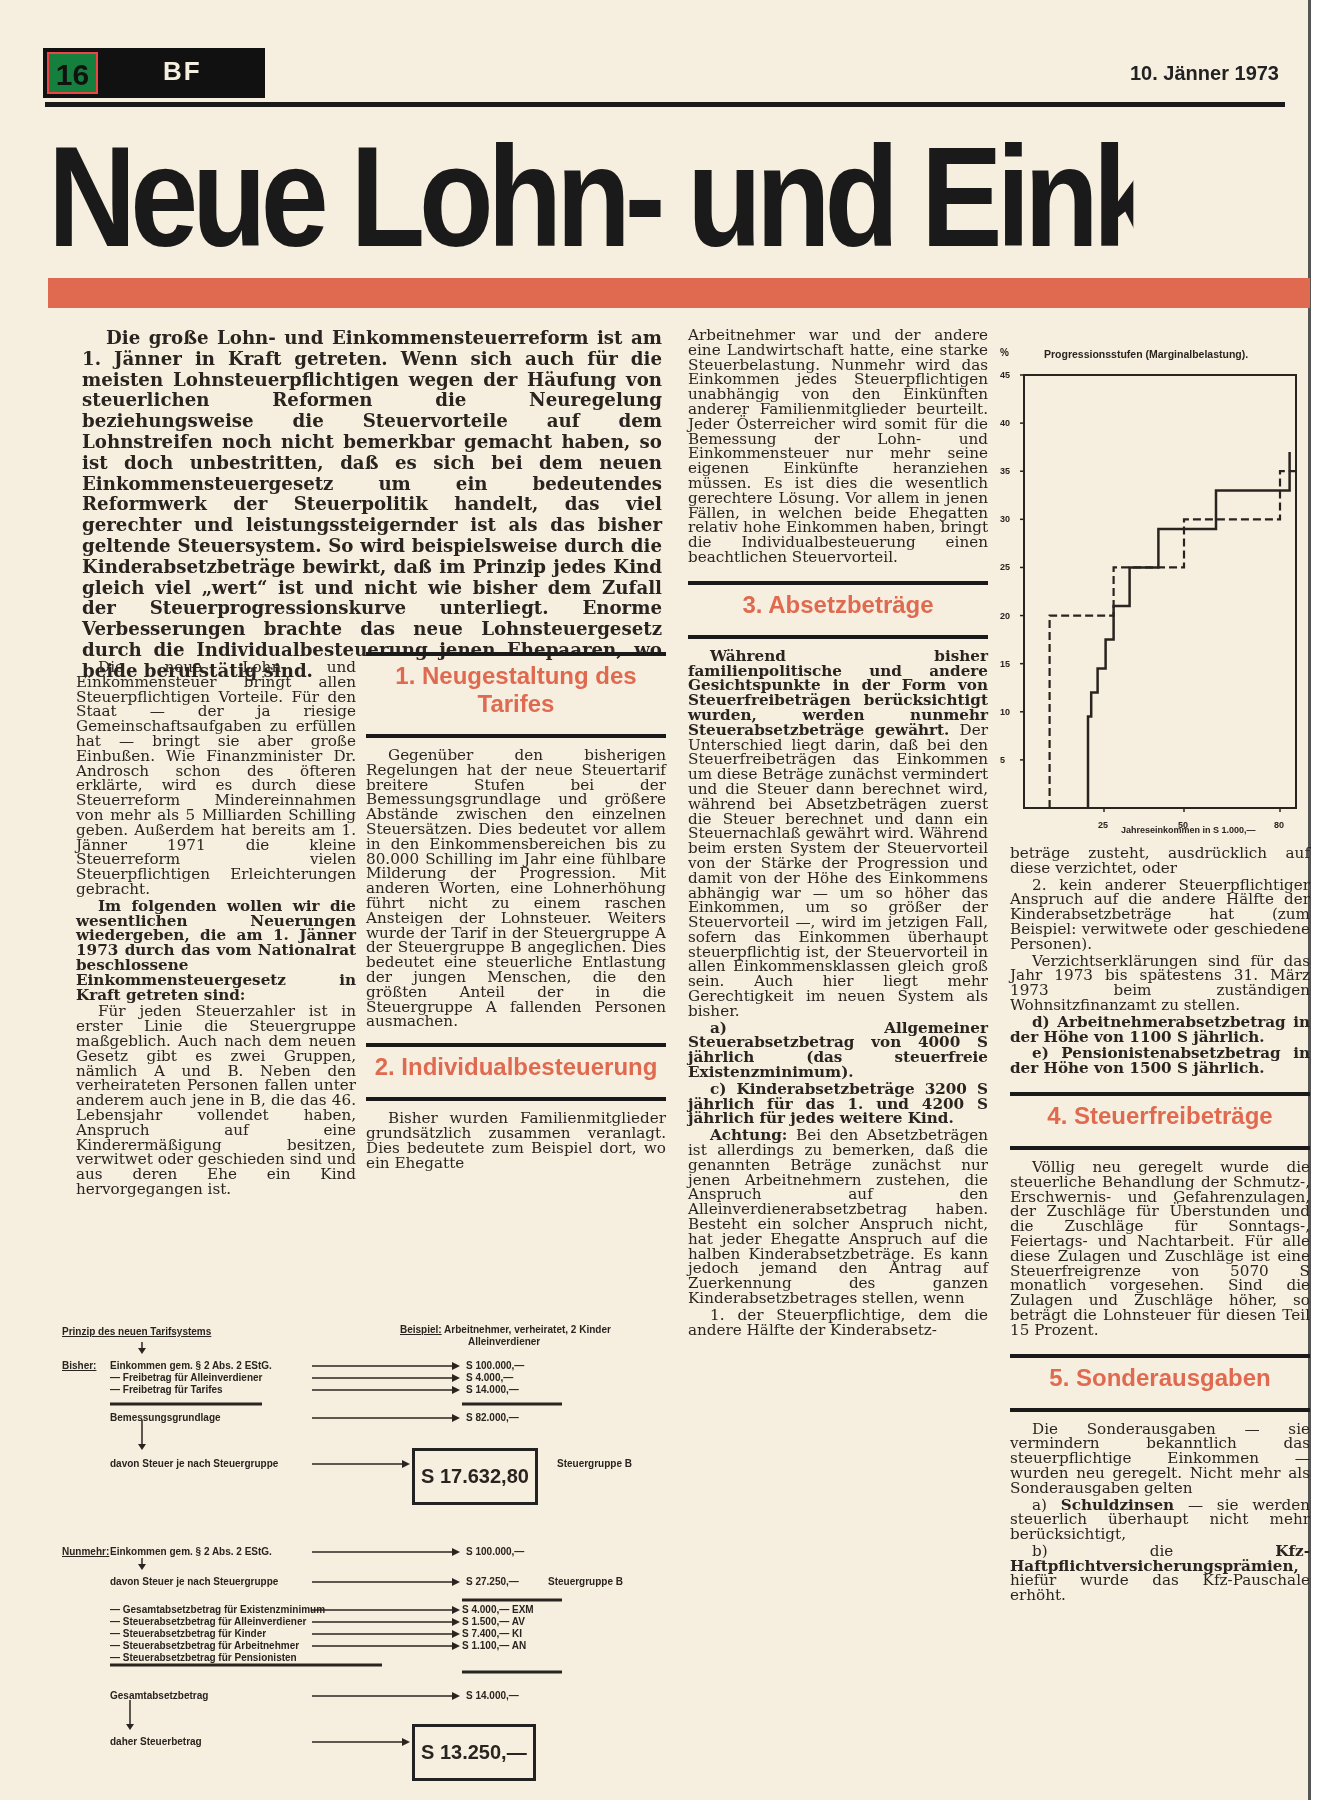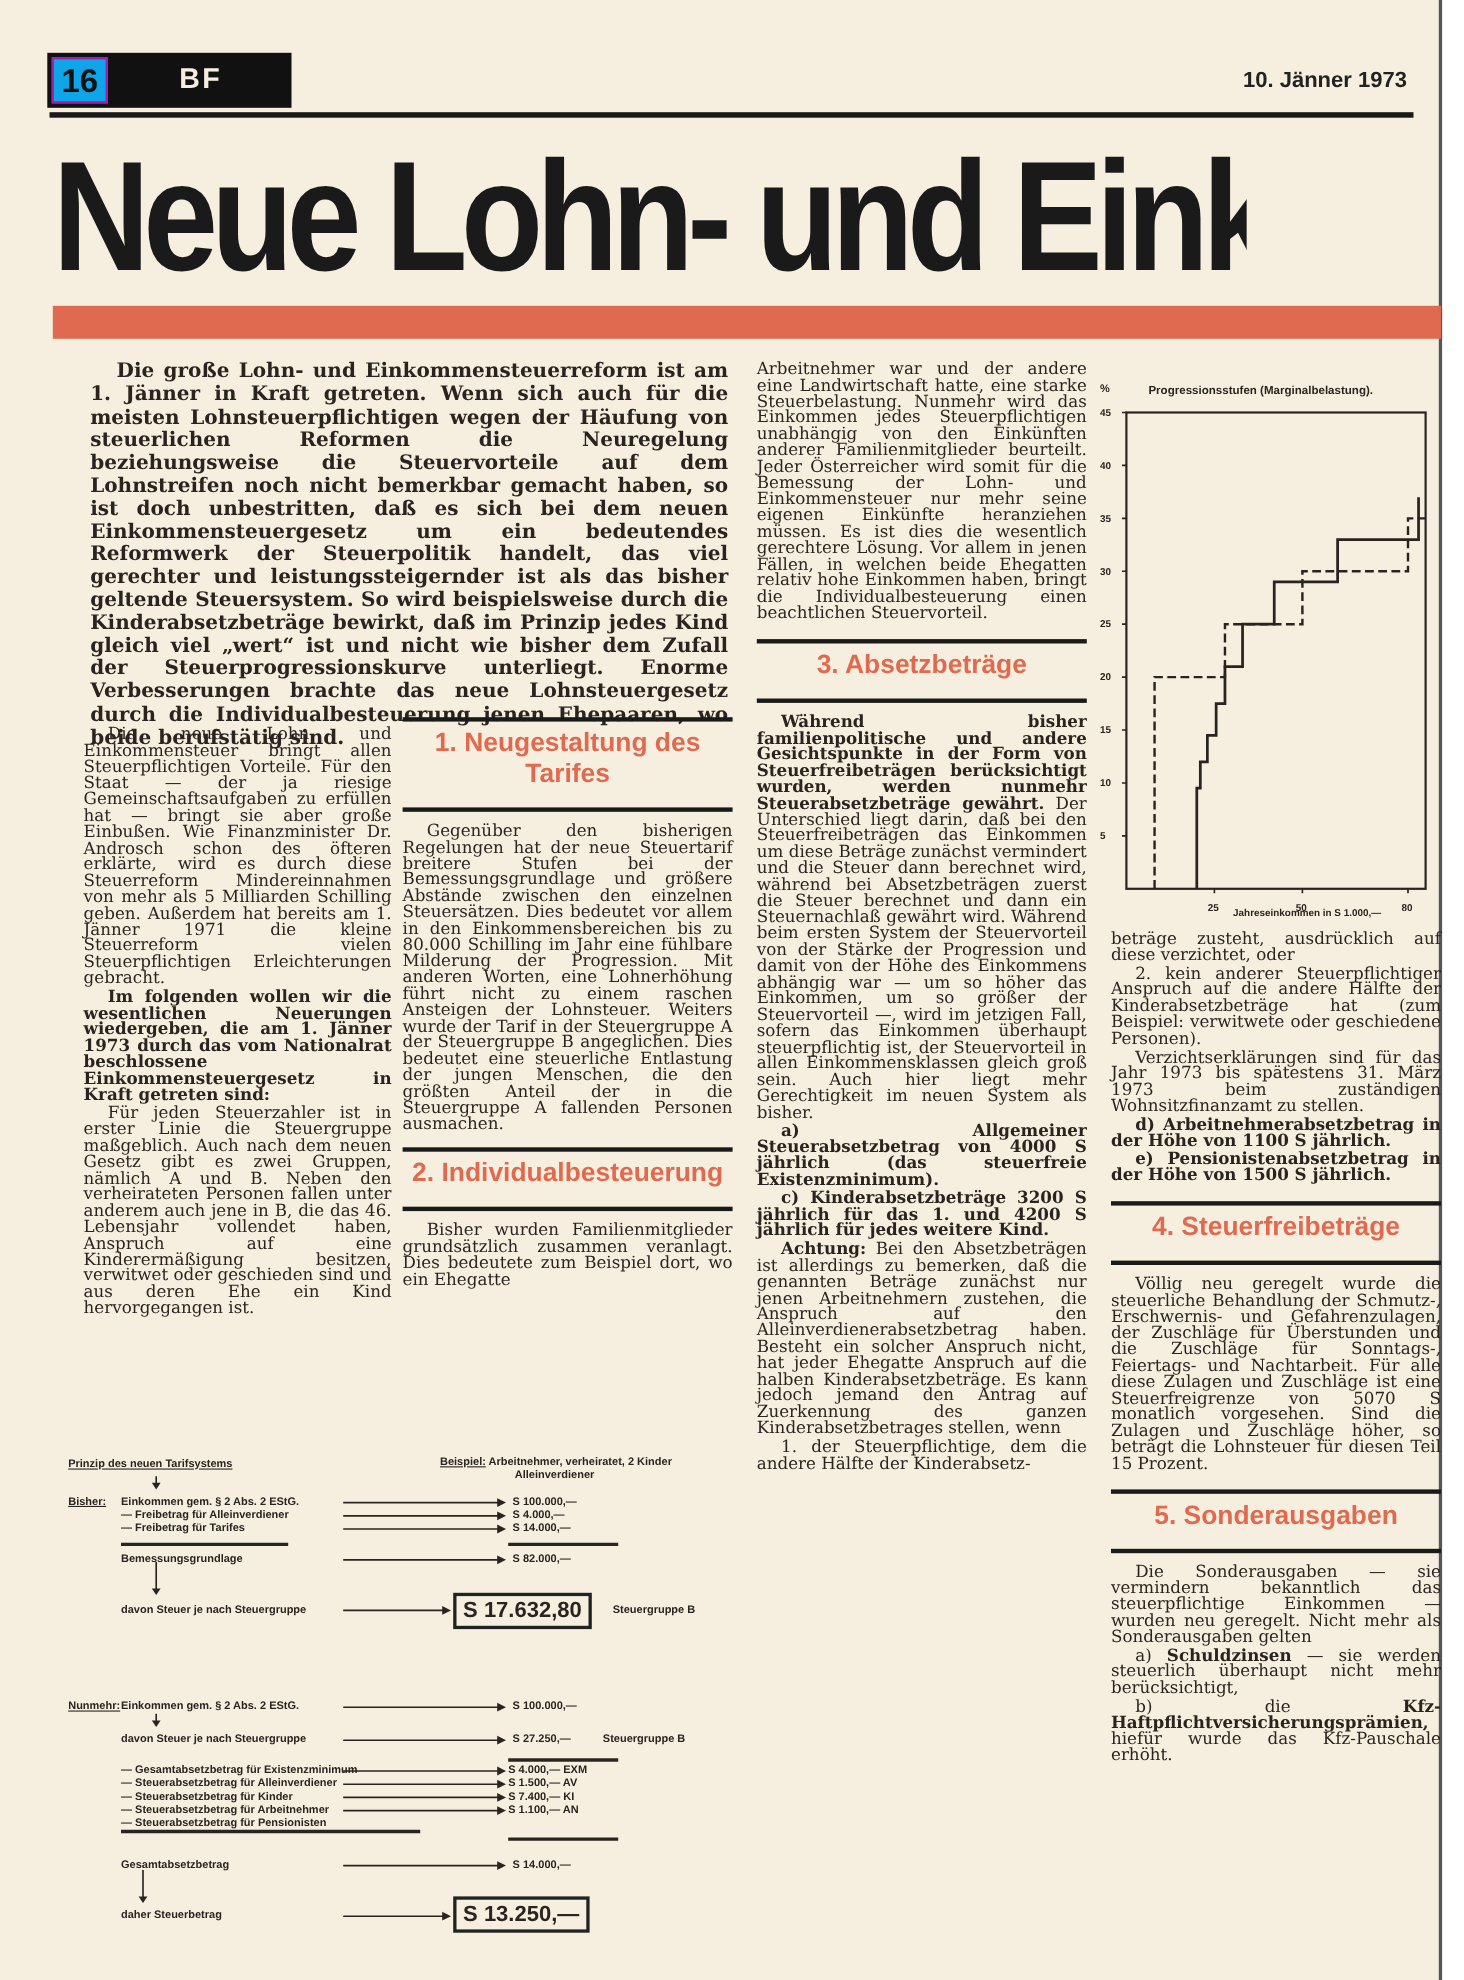--- a/index.html
+++ b/index.html
@@ -1,21 +1,21 @@
 <!DOCTYPE html>
 <html><head>
 <meta charset="utf-8">
 <style>
   html,body{margin:0;padding:0;}
   body{width:1331px;height:1800px;background:#f6efdf;position:relative;overflow:hidden;
        font-family:"DejaVu Serif",serif;color:#2a2420;}
   .right-edge{position:absolute;left:1308px;top:0;width:23px;height:1800px;background:#fff;
        border-left:3px solid #555;}
   .masthead{position:absolute;left:43px;top:48px;width:222px;height:50px;background:#111;}
-  .pg{position:absolute;left:4px;top:4px;width:51px;height:42px;background:#0ea5e9;border:2px solid #a21caf;
+  .pg{position:absolute;left:4px;top:4px;width:51px;height:42px;background:#15803d;border:2px solid #ef4444;
       font:bold 30px "Liberation Sans",sans-serif;color:#111;text-align:center;line-height:42px;box-sizing:border-box;}
   .bf{position:absolute;left:120px;top:8px;font:bold 26px "Liberation Sans",sans-serif;color:#f6efdf;letter-spacing:2px;}
   .date{position:absolute;left:1130px;top:62px;font:bold 20px "Liberation Sans",sans-serif;color:#222;}
   .rule-top{position:absolute;left:45px;top:102px;width:1240px;height:5px;background:#1a1a1a;}
   .headline{position:absolute;left:48px;top:122px;width:1262px;height:150px;overflow:hidden;white-space:nowrap;
       font:bold 142px "Liberation Sans",sans-serif;color:#1a1a1a;letter-spacing:-7px;transform:scaleX(0.86);transform-origin:left top;line-height:150px;}
   .redbar{position:absolute;left:48px;top:278px;width:1262px;height:30px;background:#e06a50;}
   .col{position:absolute;text-align:justify;}
   .lead{left:82px;top:328px;width:580px;font-weight:bold;font-size:18.2px;line-height:20.8px;text-indent:24px;}
   .body{font-size:15.2px;line-height:14.8px;font-family:"DejaVu Serif",serif;}
@@ -24,21 +24,21 @@
   .c3{left:688px;top:328px;width:300px;}
   .c4{left:1010px;top:846px;width:300px;}
   p{margin:0 0 2px 0;}
   p.ind{text-indent:22px;}
   b{font-weight:bold;}
   .sec{border-top:4px solid #1a1a1a;border-bottom:4px solid #1a1a1a;text-align:center;
        font:bold 24px "Liberation Sans",sans-serif;color:#e06a50;padding:6px 0 16px 0;margin:0 0 10px 0;}
   .chart{position:absolute;left:996px;top:330px;width:310px;height:510px;}
   .diagram{position:absolute;left:62px;top:1320px;width:620px;height:470px;font-family:"Liberation Sans",sans-serif;}
   .dtxt{position:absolute;font-size:10px;font-weight:bold;color:#2a2420;white-space:nowrap;}
-  .box{position:absolute;border:3px solid #222;font:bold 20px "Liberation Sans",sans-serif;padding:2px 6px;background:#f6efdf;}
+  .box{position:absolute;border:3px solid #222;font:bold 20px "Liberation Sans",sans-serif;padding:14px 6px;background:#f6efdf;}
 </style>
 </head>
 <body>
 
 <div class="right-edge"></div>
 
 <div class="masthead">
   <div class="pg">16</div>
   <div class="bf">BF</div>
 </div>

